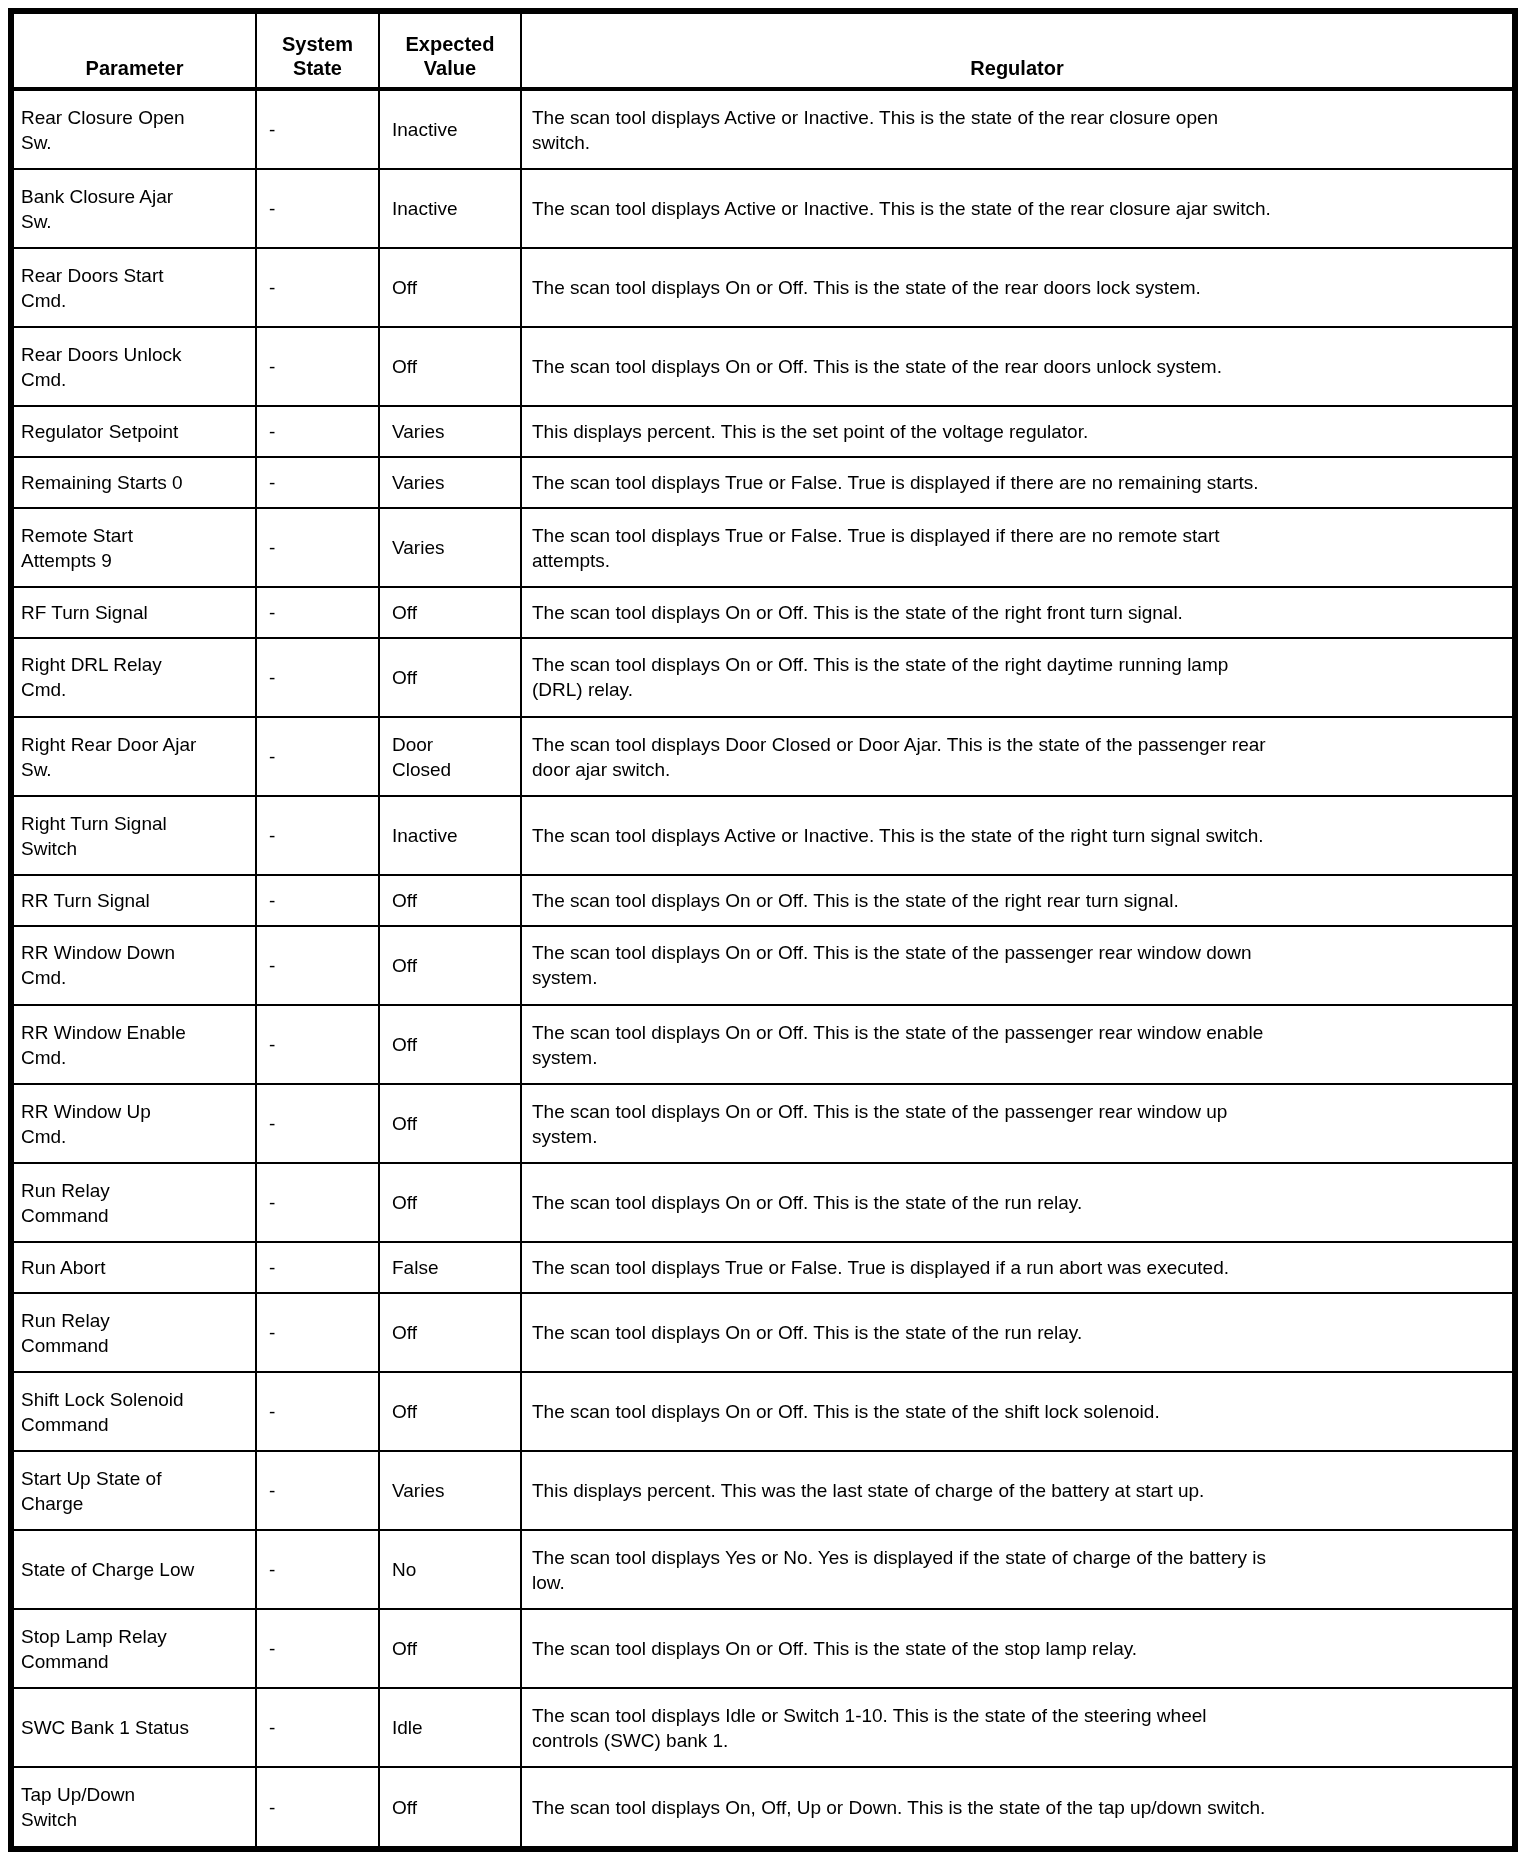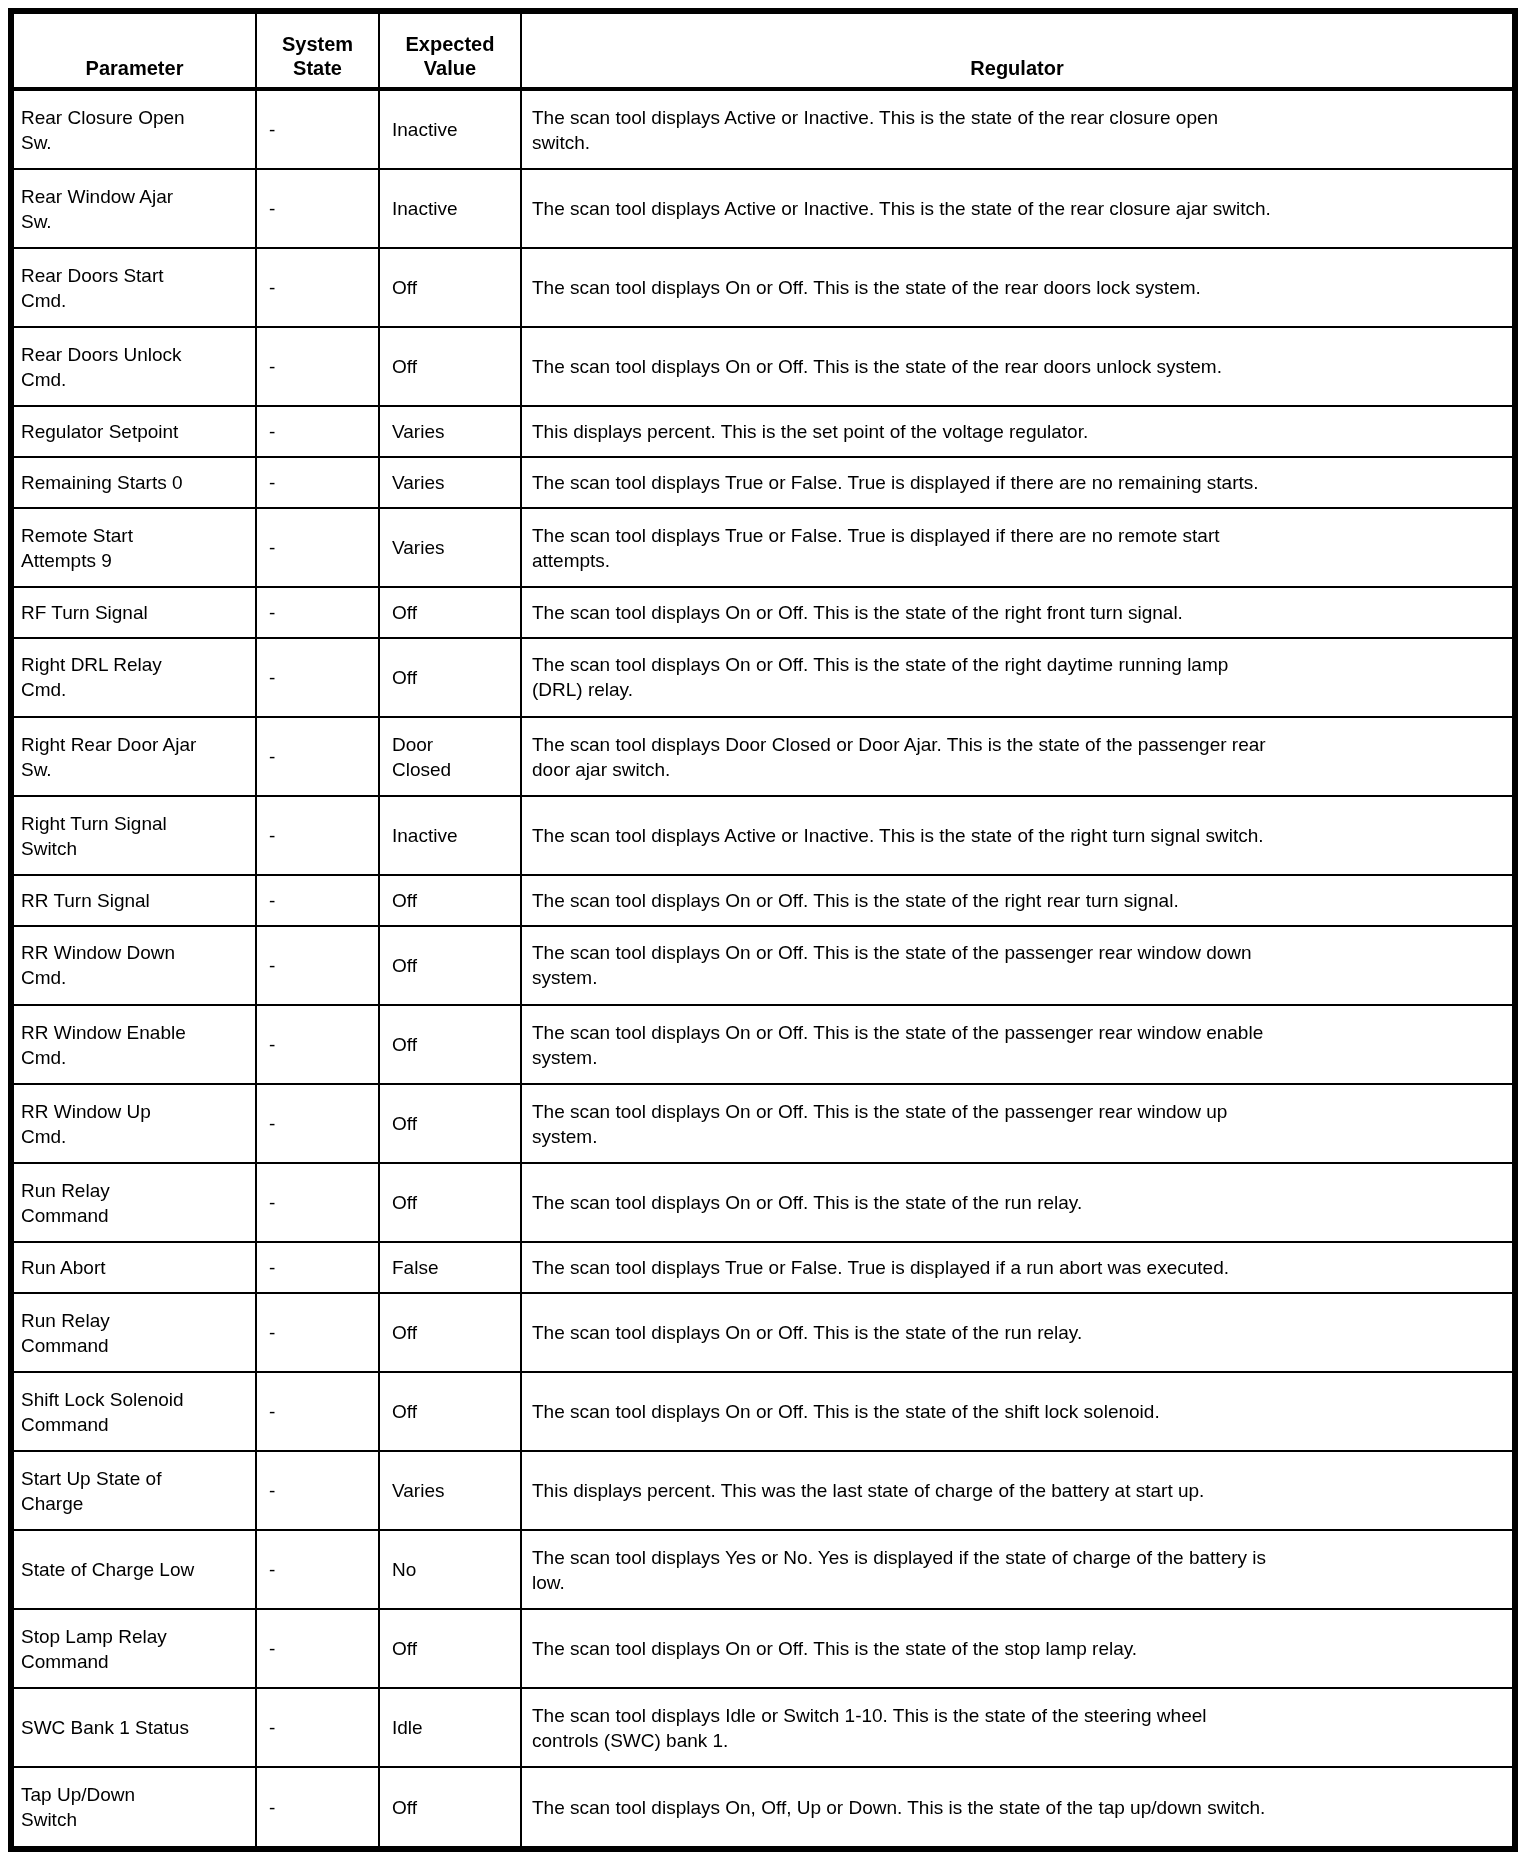--- a/index.html
+++ b/index.html
@@ -89,21 +89,21 @@
     <tbody>
         <tr>
           <td class="cell-param">Rear Closure Open
 Sw.</td>
           <td class="cell-state">-</td>
           <td class="cell-value">Inactive</td>
           <td class="cell-def">The scan tool displays Active or Inactive. This is the state of the rear closure open
 switch.</td>
         </tr>
         <tr>
-          <td class="cell-param">Rear Window Ajar
+          <td class="cell-param">Bank Closure Ajar
 Sw.</td>
           <td class="cell-state">-</td>
           <td class="cell-value">Inactive</td>
           <td class="cell-def">The scan tool displays Active or Inactive. This is the state of the rear closure ajar switch.</td>
         </tr>
         <tr>
           <td class="cell-param">Rear Doors Start
 Cmd.</td>
           <td class="cell-state">-</td>
           <td class="cell-value">Off</td>

